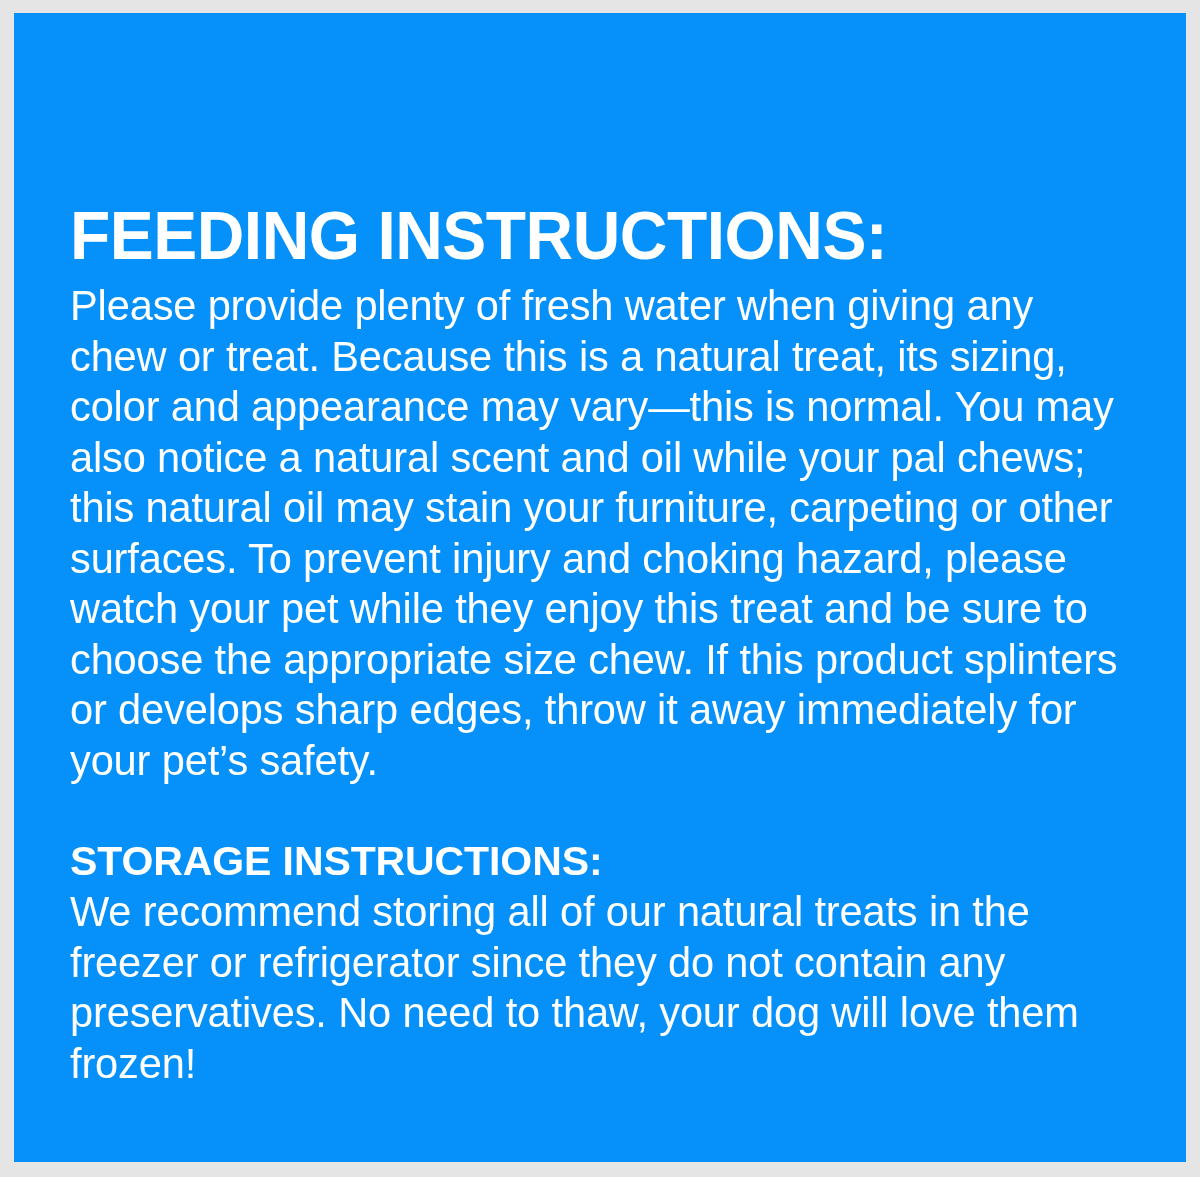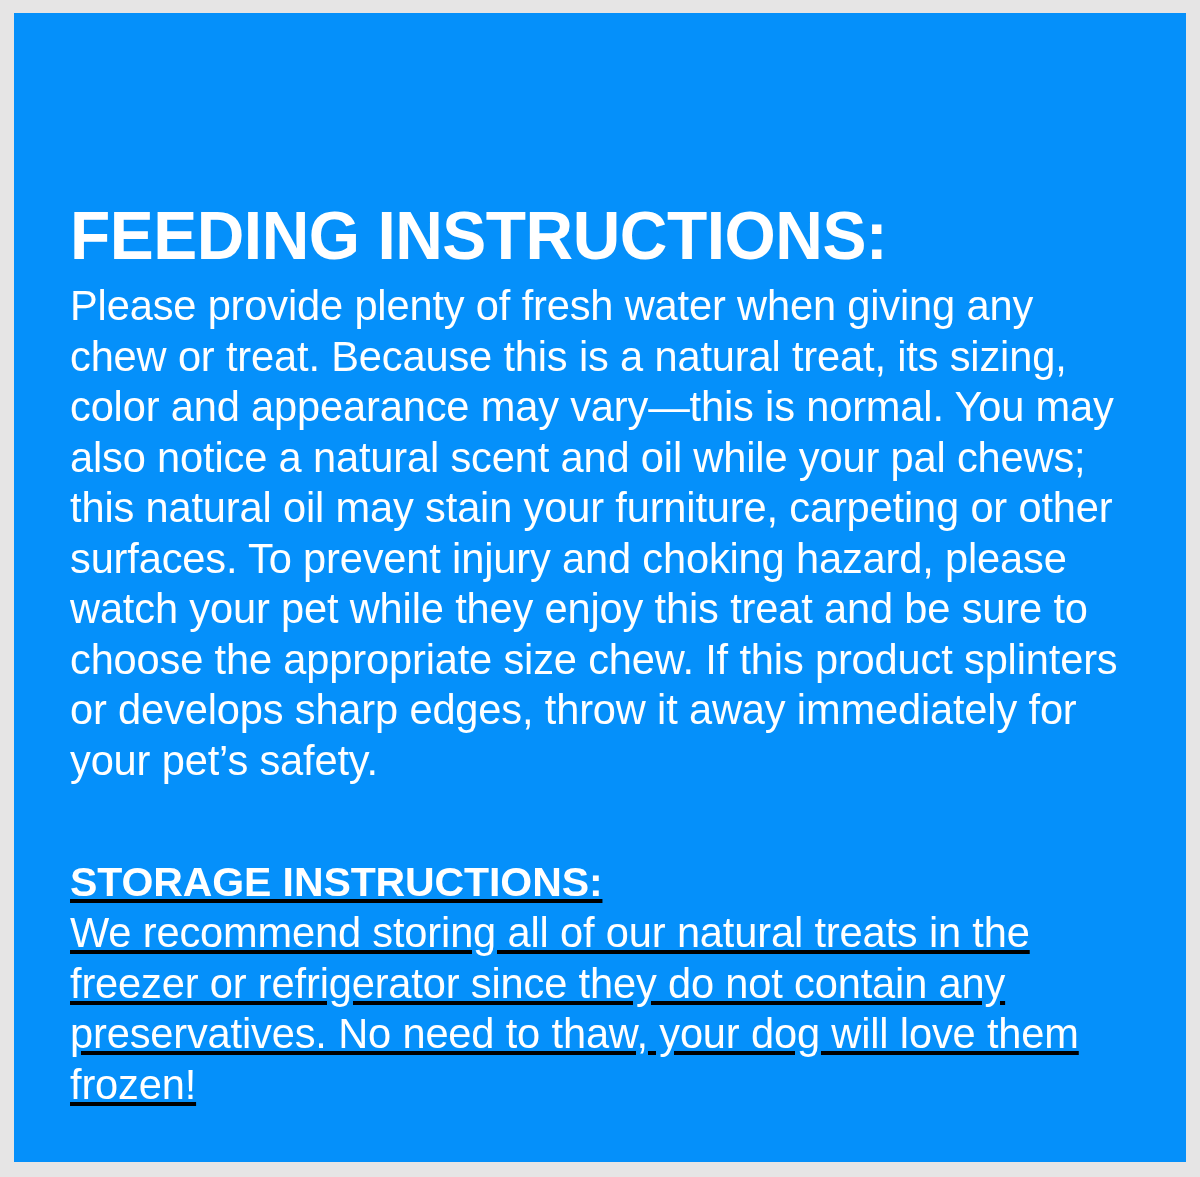--- a/index.html
+++ b/index.html
@@ -60,22 +60,21 @@
     line-height: 50.5px;
     letter-spacing: -0.15px;
     color: #ffffff;
     margin: 0;
     max-width: 1085px;
     transform: scaleX(0.99);
     transform-origin: left top;
   }
 
   .subsection-block {
-    margin-top: 71px;
-    text-decoration: underline;
+    margin-top: 50px;
   }
 
   .subsection-title {
     font-family: "Liberation Sans", sans-serif;
     font-weight: bold;
     font-size: 41px;
     line-height: 50px;
     letter-spacing: -0.1px;
     color: #ffffff;
     margin: 0 0 1px 0;

